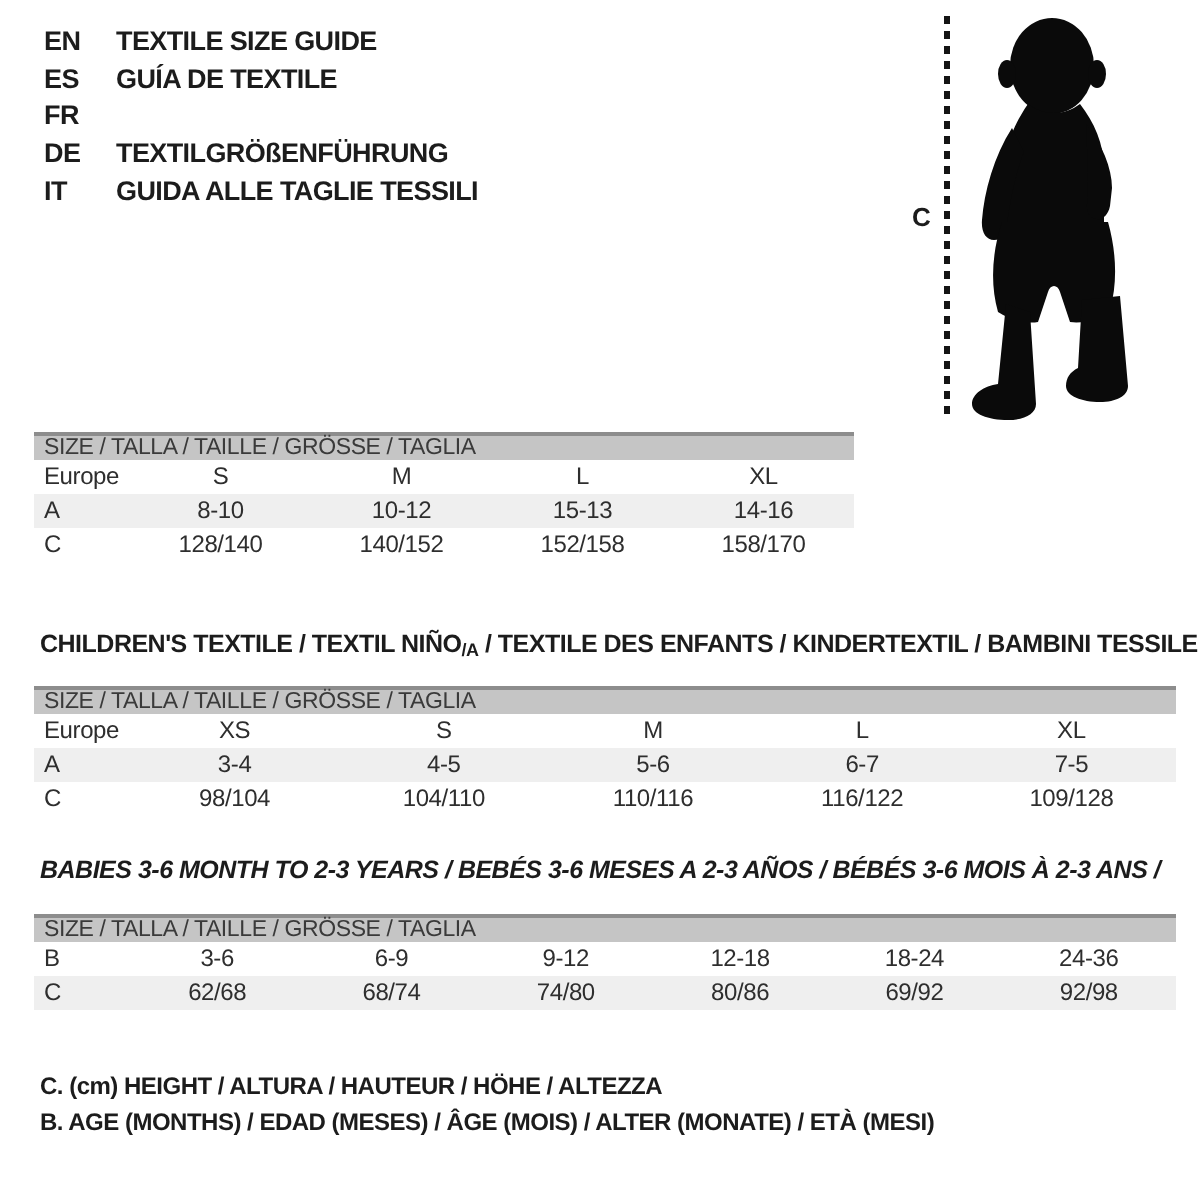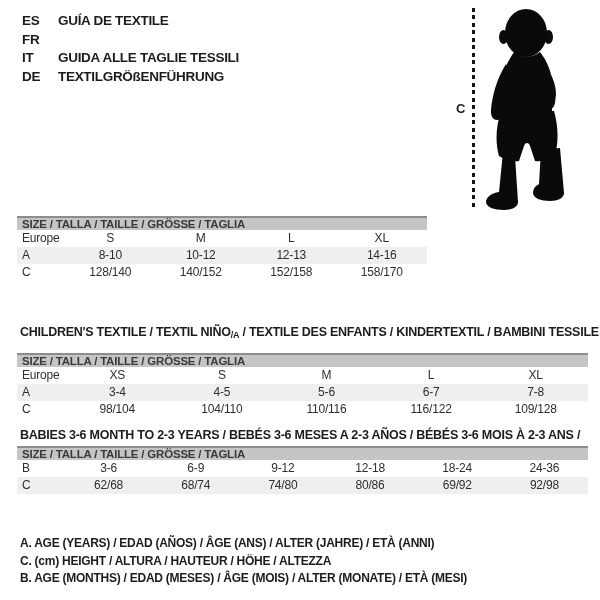--- a/index.html
+++ b/index.html
@@ -20,63 +20,67 @@
   .figure{position:absolute;top:0;left:440px;width:160px;height:220px;}
   .c-label{position:absolute;top:101px;left:16px;font-size:13px;font-weight:bold;}
   .dash-line{
     position:absolute;top:8px;left:32px;width:3px;height:202px;
     background:repeating-linear-gradient(to bottom,#141414 0 4px,transparent 4px 7.5px);
   }
   .baby-svg{position:absolute;top:6px;left:41px;}
   
   .section{position:absolute;left:17px;}
   .sec0{top:216px;width:410px;}
-  .sec1{top:323px;width:571px;}
+  .sec1{top:313px;width:571px;}
   .sec2{top:426px;width:571px;}
   .section-title{
     font-size:12.5px;font-weight:bold;line-height:18px;letter-spacing:-0.25px;
     padding-left:3px;margin-bottom:9px;white-space:nowrap;
   }
-  .sec2 .section-title{margin-bottom:2px;}
+  .sec2 .section-title{margin-bottom:13px;font-style:italic;}
   .section-title sub{font-size:9px;vertical-align:-2px;}
   table{width:100%;border-collapse:collapse;table-layout:fixed;}
   col.label-col{width:48px;}
   thead th{
     background:var(--bar-bg);border-top:2px solid var(--bar-border);
-    height:13px;font-size:11.5px;font-weight:700;color:#3a3a3a;
+    height:13px;font-size:11.5px;font-weight:400;color:#3a3a3a;
     text-align:left;padding:0 0 0 5px;letter-spacing:-0.2px;line-height:11px;
   }
   tbody td{
     height:17px;line-height:17px;font-size:12px;letter-spacing:-0.2px;
     text-align:center;padding:0;color:#2e2e2e;white-space:nowrap;
   }
   tbody td.row-label{text-align:left;padding-left:5px;}
   tr.shaded{background:var(--row-shade);}
   
   .notes{position:absolute;top:535px;left:20px;}
   .note-line{font-size:12px;font-weight:bold;line-height:17.6px;letter-spacing:-0.25px;white-space:nowrap;}
 </style>
 </head>
 <body>
 
 <div class="lang-block" id="lang-block">
     <div class="lang-row">
+      <span class="lang-code">EN</span>
+      <span class="lang-title">TEXTILE SIZE GUIDE</span>
+    </div>
+    <div class="lang-row">
       <span class="lang-code">ES</span>
       <span class="lang-title">GUÍA DE TEXTILE</span>
     </div>
     <div class="lang-row">
       <span class="lang-code">FR</span>
     </div>
     <div class="lang-row">
+      <span class="lang-code">DE</span>
+      <span class="lang-title">TEXTILGRÖßENFÜHRUNG</span>
+    </div>
+    <div class="lang-row">
       <span class="lang-code">IT</span>
       <span class="lang-title">GUIDA ALLE TAGLIE TESSILI</span>
-    </div>
-    <div class="lang-row">
-      <span class="lang-code">DE</span>
-      <span class="lang-title">TEXTILGRÖßENFÜHRUNG</span>
     </div>
   </div>
 
 <div class="figure">
   <span class="c-label">C</span>
   <div class="dash-line"></div>
   <svg class="baby-svg" width="92" height="208" viewBox="0 0 92 208" aria-hidden="true">
     <g fill="#0a0a0a">
       <ellipse cx="45" cy="27" rx="21" ry="24"></ellipse>
       <ellipse cx="22.5" cy="31" rx="4.5" ry="7"></ellipse>
@@ -111,21 +115,21 @@
             <td class="row-label">Europe</td>
             <td>S</td>
             <td>M</td>
             <td>L</td>
             <td>XL</td>
           </tr>
           <tr class="shaded">
             <td class="row-label">A</td>
             <td>8-10</td>
             <td>10-12</td>
-            <td>12-13</td>
+            <td>15-13</td>
             <td>14-16</td>
           </tr>
           <tr>
             <td class="row-label">C</td>
             <td>128/140</td>
             <td>140/152</td>
             <td>152/158</td>
             <td>158/170</td>
           </tr>
         </tbody>
@@ -157,21 +161,21 @@
             <td>M</td>
             <td>L</td>
             <td>XL</td>
           </tr>
           <tr class="shaded">
             <td class="row-label">A</td>
             <td>3-4</td>
             <td>4-5</td>
             <td>5-6</td>
             <td>6-7</td>
-            <td>7-8</td>
+            <td>7-5</td>
           </tr>
           <tr>
             <td class="row-label">C</td>
             <td>98/104</td>
             <td>104/110</td>
             <td>110/116</td>
             <td>116/122</td>
             <td>109/128</td>
           </tr>
         </tbody>
@@ -214,16 +218,15 @@
             <td>80/86</td>
             <td>69/92</td>
             <td>92/98</td>
           </tr>
         </tbody>
       </table>
     </div>
   </div>
 
 <div class="notes" id="notes">
-    <div class="note-line">A. AGE (YEARS) / EDAD (AÑOS) / ÂGE (ANS) / ALTER (JAHRE) / ETÀ (ANNI)</div>
     <div class="note-line">C. (cm) HEIGHT / ALTURA / HAUTEUR / HÖHE / ALTEZZA</div>
     <div class="note-line">B. AGE (MONTHS) / EDAD (MESES) / ÂGE (MOIS) / ALTER (MONATE) / ETÀ (MESI)</div>
   </div>
 
 </body></html>

